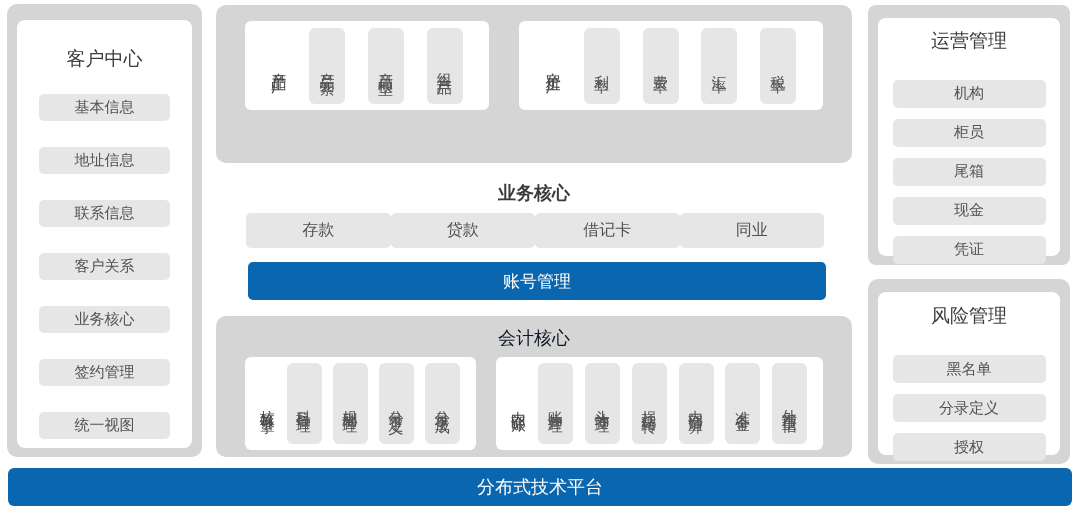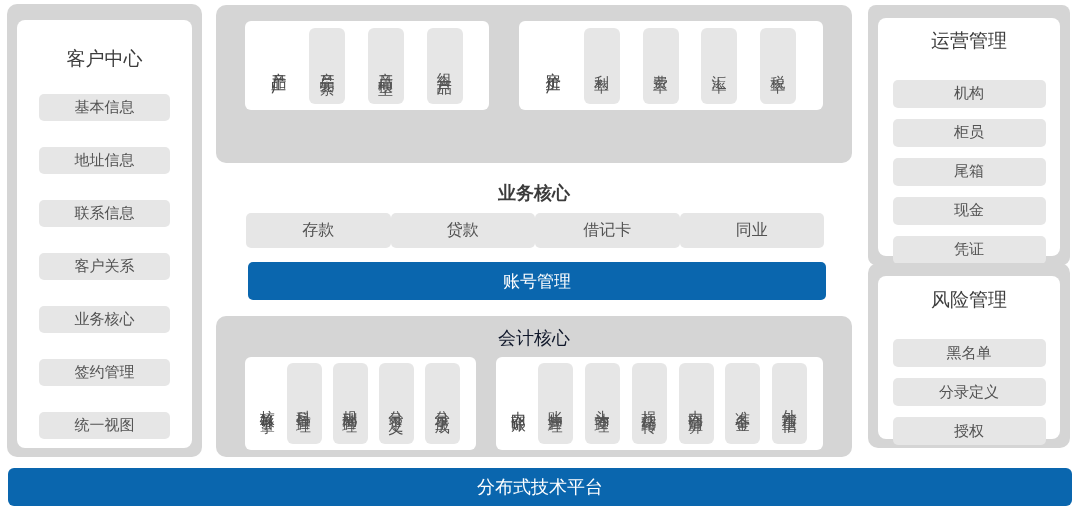--- a/index.html
+++ b/index.html
@@ -65,21 +65,21 @@
   .acct-row { display:flex; margin:7px 29px 0 29px; gap:20px; }
   .acct-row .group-box { height:93px; }
   .acct-row .vpill { height:81px; width:35px; }
   .box-narrow { flex:234; }
   .box-wide   { flex:336; }
   .box-4 { flex:4; }
   .box-5 { flex:5; }
 
   
   .ops-panel  { left:868px; top:5px;  width:202px; height:260px;border-radius:8px; }
-  .risk-panel { left:868px; top:263px; width:202px; height:185px; }
+  .risk-panel { left:868px; top:279px; width:202px; height:185px; }
   .right-card { position:absolute; left:10px; top:13px; right:10px; bottom:9px;
     display:flex; flex-direction:column; align-items:center; }
   .right-card .panel-title { margin-top:17px; }
   .right-items { display:flex; flex-direction:column; gap:11px; margin-top:26px; }
   .right-items .hpill { width:153px; height:28px; }
 
   
   .footer-bar { position:absolute; left:8px; top:468px; width:1064px; height:38px;
     border-radius:6px; font-size:18px; }
 </style>

